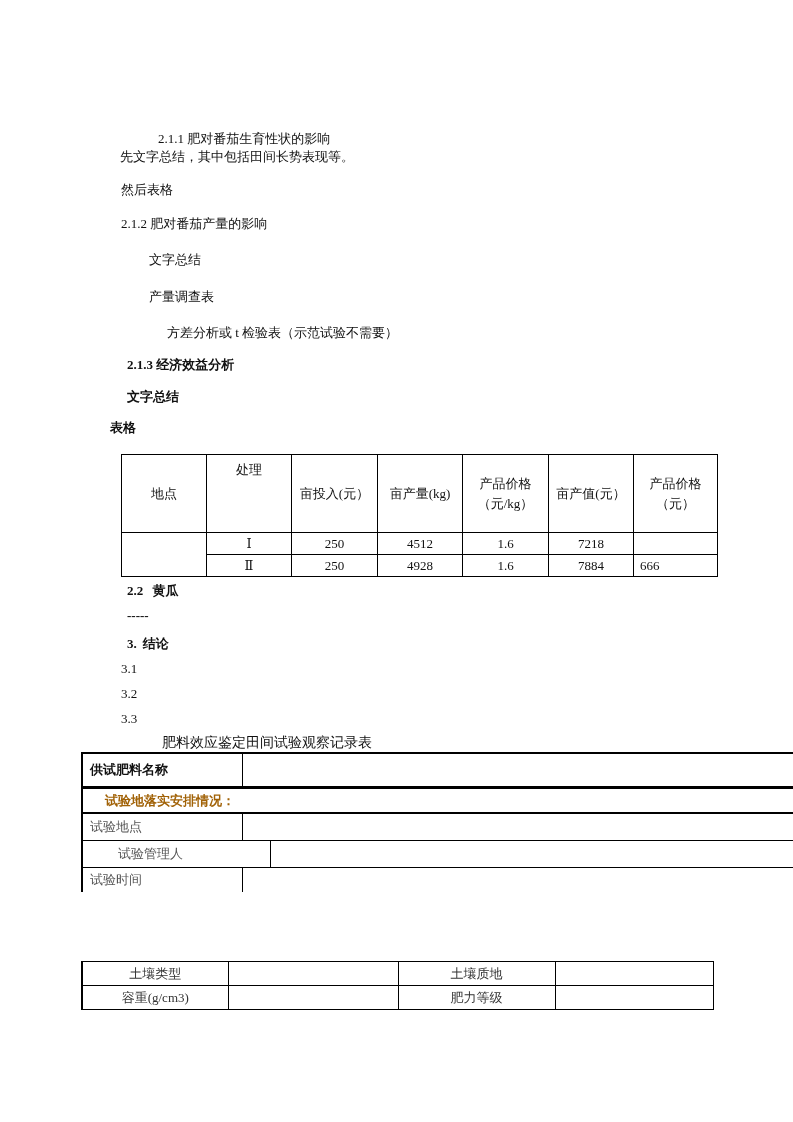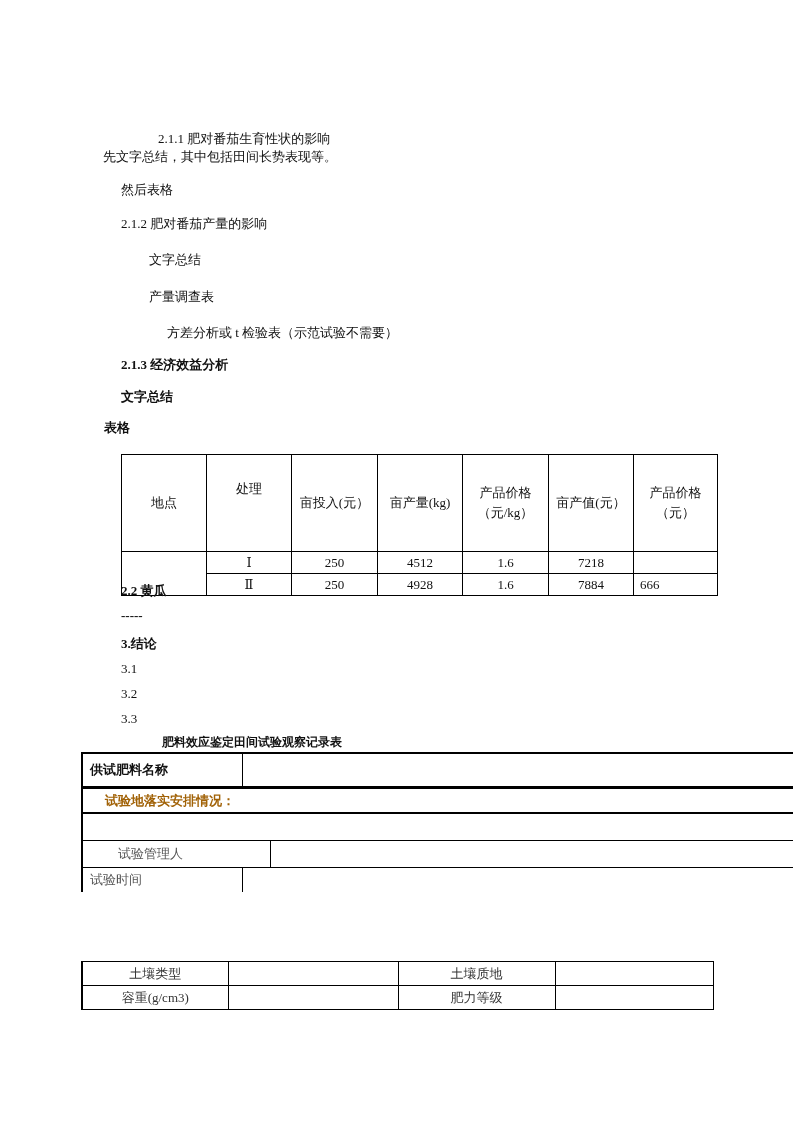--- a/index.html
+++ b/index.html
@@ -2,39 +2,39 @@
 <html><head>
   <meta charset="utf-8">
   <style>
     html, body { margin: 0; padding: 0; background: #ffffff; }
     body {
       width: 793px; height: 1122px; position: relative; overflow: hidden;
       font-family: "Liberation Serif", "DejaVu Serif", serif;
       color: #111; font-size: 13px;
     }
     .abs { position: absolute; white-space: nowrap; line-height: 16px; }
-    .b { font-weight: bold; }
+    .b { font-weight: bold; margin-left: 6px; }
 
     
     table.econ {
       position: absolute; left: 121px; top: 454px;
       border-collapse: collapse; table-layout: fixed;
       font-size: 13px;
     }
     table.econ td {
       border: 1px solid #000; text-align: center; padding: 0; vertical-align: middle;
       line-height: 20px;
     }
     table.econ tr.head td { height: 72px; }
     table.econ tr.r td { height: 21px; line-height: 20px; }
-    table.econ td.chu { vertical-align: top; padding-top: 24px; }
+    table.econ td.chu { vertical-align: top; padding-top: 5px; }
     table.econ td.left { text-align: left; padding-left: 6px; }
 
     
-    .form-title { position: absolute; left: 162px; top: 734px; font-weight: bold; font-size: 12px; }
+    .form-title { position: absolute; left: 162px; top: 734px; font-weight: normal; font-size: 14px; }
     .form {
       position: absolute; left: 81px; top: 752px; width: 734px;
       font-family: "DejaVu Sans", "Liberation Sans", sans-serif; font-size: 13px;
     }
     .frow { position: relative; display: flex; border-left: 2px solid #000; border-right: 2px solid #000; box-sizing: border-box; }
     .frow .lab { width: 160px; box-sizing: border-box; border-right: 1px solid #000; padding-left: 7px; display: flex; align-items: center; color: #555; }
     .frow .val { flex: 1; }
     .frow.bold-lab .lab { color: #111; font-weight: bold; }
     .frow.full { padding-left: 22px; align-items: center; font-weight: bold; color: #a16207; }
     .t3 { border-top: 3px solid #000; }
@@ -43,21 +43,21 @@
 
     .soil { position: absolute; left: 81px; top: 961px; border-collapse: collapse; table-layout: fixed;
       font-family: "Liberation Serif", "DejaVu Serif", serif; font-size: 13px; }
     .soil td { border: 1px solid #000; height: 23px; padding: 0; text-align: center; color: #333; font-family: Liberation Serif, serif; }
     .soil td.l { border-left: 2px solid #000; }
   </style>
 </head>
 <body>
 
 <div class="abs" style="left:121px;top:131px;margin-left:37px;">2.1.1 肥对番茄生育性状的影响</div>
-<div class="abs" style="left:103px;top:149px;">先文字总结，其中包括田间长势表现等。</div>
+<div class="abs" style="left:120px;top:149px;">先文字总结，其中包括田间长势表现等。</div>
 <div class="abs" style="left:121px;top:182px;">然后表格</div>
 
 <div class="abs" style="left:121px;top:216px;">2.1.2 肥对番茄产量的影响</div>
 <div class="abs" style="left:149px;top:252px;">文字总结</div>
 <div class="abs" style="left:149px;top:289px;">产量调查表</div>
 <div class="abs" style="left:167px;top:325px;">方差分析或 t 检验表（示范试验不需要）</div>
 
 <div class="abs b" style="left:121px;top:357px;">
   <span>2.1.3</span>
   <span>经济效益分析</span>
@@ -125,20 +125,21 @@
 
 <div class="form-title">肥料效应鉴定田间试验观察记录表</div>
 
 <div class="form">
   <div class="frow bold-lab t2" style="height:34px;">
     <div class="lab">供试肥料名称</div>
     <div class="val"></div>
   </div>
   <div class="frow full t3" style="height:26px;">试验地落实安排情况：</div>
   <div class="frow t2" style="height:28px;">
+    <div class="lab">试验地点</div>
     <div class="val"></div>
   </div>
   <div class="frow t1" style="height:27px;padding-left:28px;">
     <div class="lab">试验管理人</div>
     <div class="val"></div>
   </div>
   <div class="frow t1" style="height:25px;text-align:center;">
     <div class="lab">试验时间</div>
     <div class="val"></div>
   </div>

